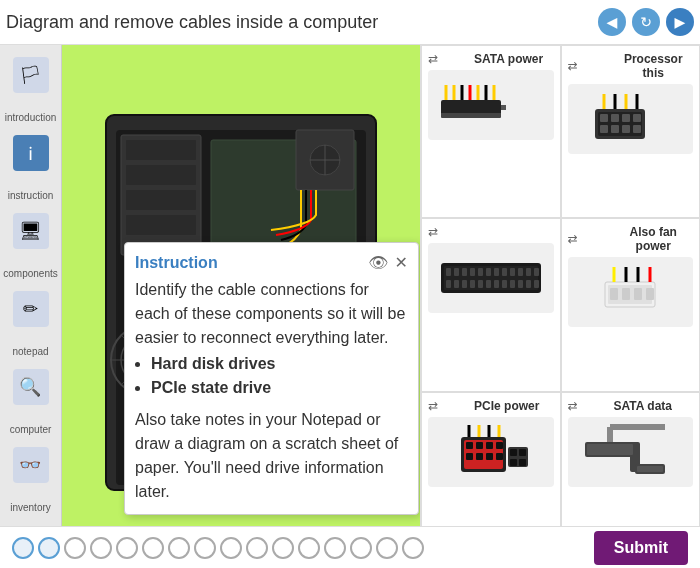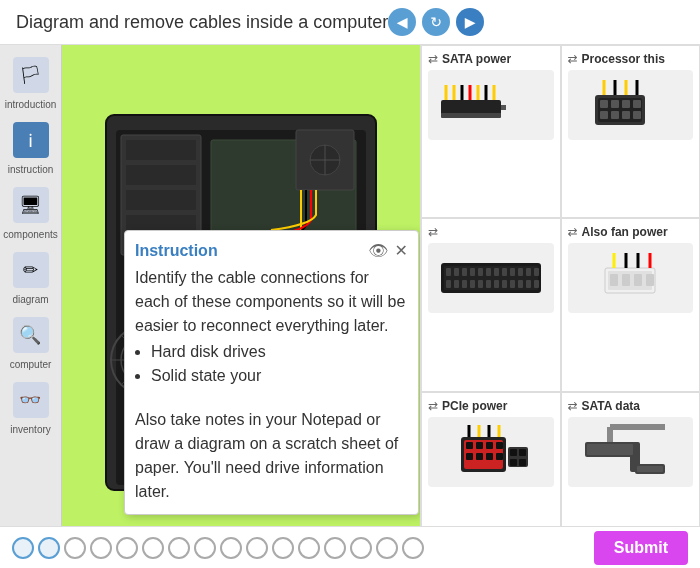--- a/index.html
+++ b/index.html
@@ -10,21 +10,22 @@
       height: 568px;
       overflow: hidden;
       position: relative;
     }
 
     
     .header {
       background: white;
       display: flex;
       align-items: center;
-      padding: 8px 16px;
+      justify-content: space-between;
+      padding: 8px 6px;
       border-bottom: 1px solid #ddd;
     }
     .header-title {
       font-size: 18px;
       color: #333;
     }
     .header-nav {
       display: flex;
       gap: 6px;
     }
@@ -80,21 +81,21 @@
       font-size: 18px;
     }
     .sidebar-icon.active {
       background: #4a7fb5;
       color: white;
     }
     .sidebar-label {
       font-size: 10px;
       color: #555;
       text-align: center;
-      margin-top: 6px;
+      margin-top: 19px;
     }
 
     
     .center-area {
       flex: 1;
       position: relative;
       background: #bef264;
       overflow: hidden;
     }
     .computer-image {
@@ -136,20 +137,21 @@
     }
     .cable-icon {
       font-size: 12px;
       color: #666;
     }
     .cable-card-label {
       font-size: 12px;
       font-weight: bold;
       color: #333;
       text-align: center;
+      margin-left: 32px;
     }
     .cable-image-area {
       width: 100%;
       height: 70px;
       background: #f0f0f0;
       border-radius: 4px;
       display: flex;
       align-items: center;
       justify-content: center;
       overflow: hidden;
@@ -192,21 +194,22 @@
       padding: 0;
     }
     .popup-content {
       font-size: 16px;
       color: #333;
       line-height: 1.5;
     }
     .popup-content ul {
       margin-left: 16px;
       margin-top: 2px;
-      margin-bottom: 20px;
+      margin-bottom: 8px;
+      font-weight: bold;
     }
 
     
     .bottom-bar {
       position: absolute;
       bottom: 0;
       left: 0;
       right: 0;
       height: 42px;
       background: white;
@@ -226,21 +229,21 @@
       height: 22px;
       border: 2px solid #aaa;
       border-radius: 50%;
       background: white;
     }
     .dot.active {
       border-color: #5a9fd4;
       background: #e8f0f8;
     }
     .submit-btn {
-      background: #d946ef;
+      background: #701a75;
       color: white;
       border: none;
       padding: 8px 20px;
       border-radius: 4px;
       font-size: 16px;
       cursor: pointer;
       font-weight: bold;
     }
 
     
@@ -271,21 +274,21 @@
     <div class="sidebar-item">
       <div class="sidebar-icon active">ℹ</div>
       <span class="sidebar-label">instruction</span>
     </div>
     <div class="sidebar-item">
       <div class="sidebar-icon">🖥</div>
       <span class="sidebar-label">components</span>
     </div>
     <div class="sidebar-item">
       <div class="sidebar-icon">✏</div>
-      <span class="sidebar-label">diagram</span>
+      <span class="sidebar-label">notepad</span>
     </div>
     <div class="sidebar-item">
       <div class="sidebar-icon">🔍</div>
       <span class="sidebar-label">computer</span>
     </div>
     <div class="sidebar-item">
       <div class="sidebar-icon">👓</div>
       <span class="sidebar-label">inventory</span>
     </div>
   </div>
@@ -350,21 +353,21 @@
         <span class="popup-title">Instruction</span>
         <div class="popup-controls">
           <button class="popup-btn">👁</button>
           <button class="popup-btn">✕</button>
         </div>
       </div>
       <div class="popup-content">
         <p>Identify the cable connections for each of these components so it will be easier to reconnect everything later.</p>
         <ul>
           <li>Hard disk drives</li>
-          <li>Solid state your</li>
+          <li>PCIe state drive</li>
         </ul>
         <p>Also take notes in your Notepad or draw a diagram on a scratch sheet of paper. You'll need drive information later.</p>
       </div>
     </div>
   </div>
 
   <div class="right-panel">
 
     <div class="cable-card">
       <div class="cable-card-header">

